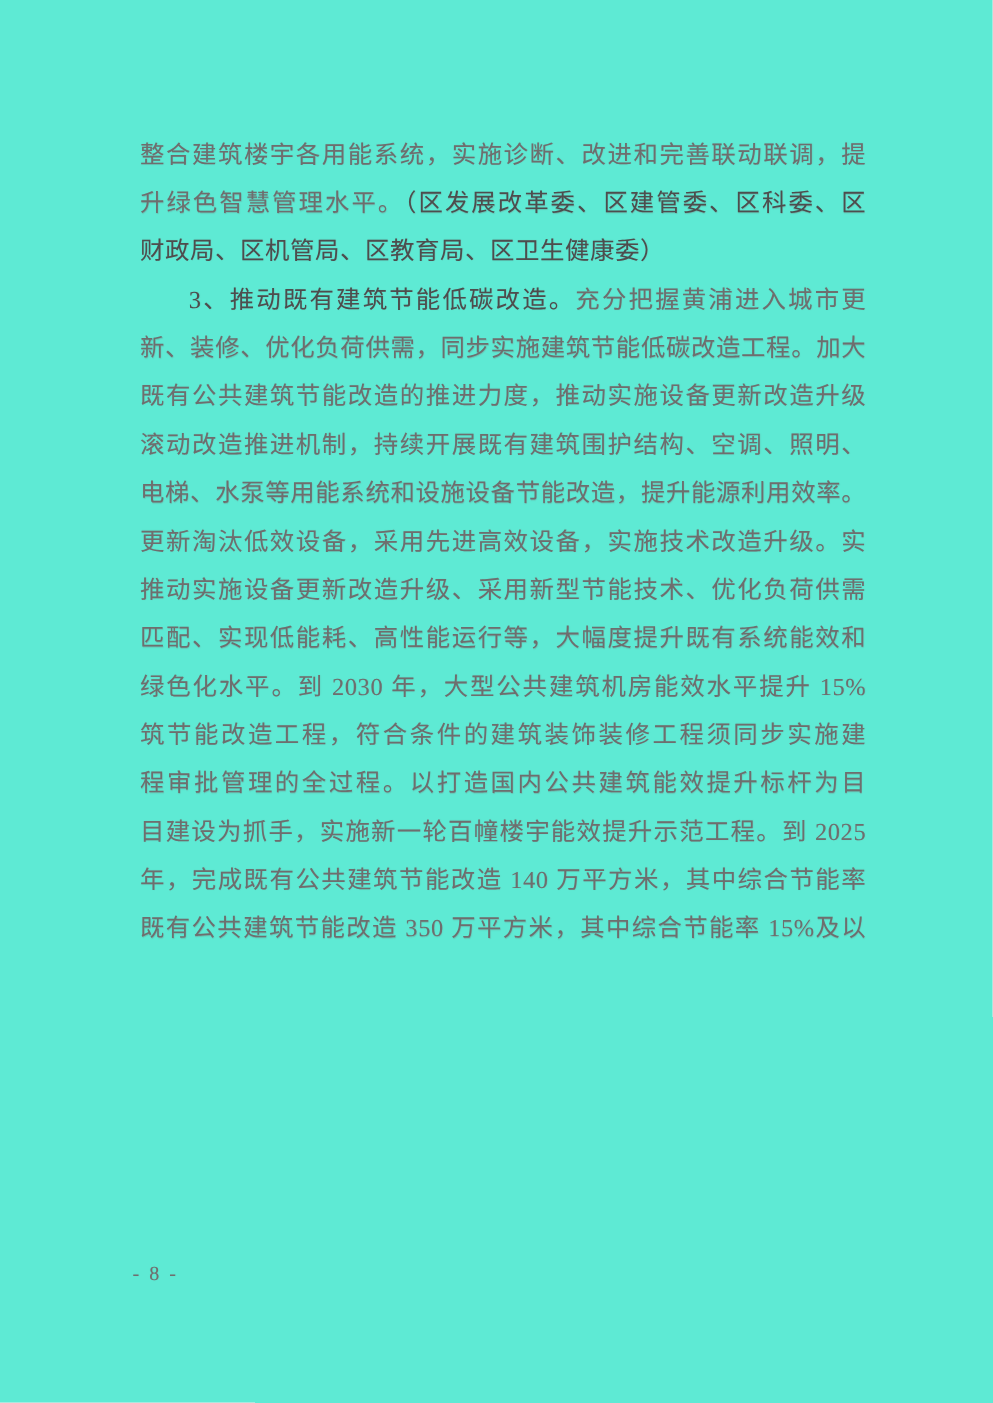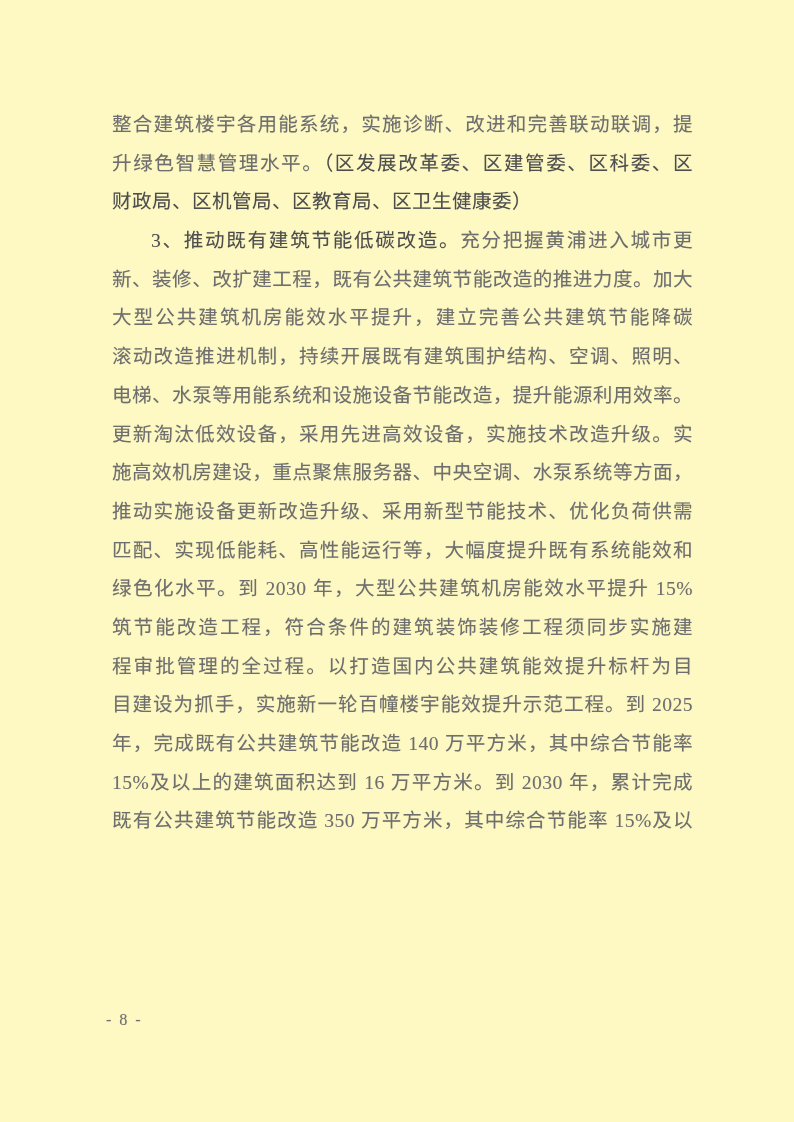--- a/index.html
+++ b/index.html
@@ -6,21 +6,21 @@
   html, body {
     margin: 0;
     padding: 0;
     background: #e8e8e8;
   }
   .page {
     position: relative;
     width: 794px;
     height: 1122px;
     margin: 0 auto;
-    background: #fef9c3;
+    background: #5eead4;
     overflow: hidden;
     font-family: "Liberation Serif", "DejaVu Serif", serif;
   }
   .doc-body {
     position: absolute;
     left: 112px;
     top: 106px;
     width: 581px;
   }
   .line {
@@ -58,30 +58,28 @@
 </style>
 </head>
 <body>
 
 <div class="page">
   <div class="doc-body">
       <div class="line"><span class="seg">整合建筑楼宇各用能系统，实施诊断、改进和完善联动联调，提</span></div>
       <div class="line"><span class="seg">升绿色智慧管理水平。</span><span class="seg bold">（区发展改革委、区建管委、区科委、区</span></div>
       <div class="line left"><span class="seg bold">财政局、区机管局、区教育局、区卫生健康委）</span></div>
       <div class="line indent"><span class="seg bold">3、推动既有建筑节能低碳改造。</span><span class="seg">充分把握黄浦进入城市更</span></div>
-      <div class="line"><span class="seg">新、装修、改扩建工程，既有公共建筑节能改造的推进力度。加大</span></div>
-      <div class="line"><span class="seg">大型公共建筑机房能效水平提升，建立完善公共建筑节能降碳</span></div>
+      <div class="line"><span class="seg">新、装修、优化负荷供需，同步实施建筑节能低碳改造工程。加大</span></div>
+      <div class="line"><span class="seg">既有公共建筑节能改造的推进力度，推动实施设备更新改造升级</span></div>
       <div class="line"><span class="seg">滚动改造推进机制，持续开展既有建筑围护结构、空调、照明、</span></div>
       <div class="line"><span class="seg">电梯、水泵等用能系统和设施设备节能改造，提升能源利用效率。</span></div>
       <div class="line"><span class="seg">更新淘汰低效设备，采用先进高效设备，实施技术改造升级。实</span></div>
-      <div class="line"><span class="seg">施高效机房建设，重点聚焦服务器、中央空调、水泵系统等方面，</span></div>
       <div class="line"><span class="seg">推动实施设备更新改造升级、采用新型节能技术、优化负荷供需</span></div>
       <div class="line"><span class="seg">匹配、实现低能耗、高性能运行等，大幅度提升既有系统能效和</span></div>
       <div class="line"><span class="seg">绿色化水平。到 2030 年，大型公共建筑机房能效水平提升 15%</span></div>
       <div class="line"><span class="seg">筑节能改造工程，符合条件的建筑装饰装修工程须同步实施建</span></div>
       <div class="line"><span class="seg">程审批管理的全过程。以打造国内公共建筑能效提升标杆为目</span></div>
       <div class="line"><span class="seg">目建设为抓手，实施新一轮百幢楼宇能效提升示范工程。到 2025</span></div>
       <div class="line"><span class="seg">年，完成既有公共建筑节能改造 140 万平方米，其中综合节能率</span></div>
-      <div class="line"><span class="seg">15%及以上的建筑面积达到 16 万平方米。到 2030 年，累计完成</span></div>
       <div class="line"><span class="seg">既有公共建筑节能改造 350 万平方米，其中综合节能率 15%及以</span></div>
     </div>
   <div class="page-number">- 8 -</div>
 </div>
 
 </body></html>

